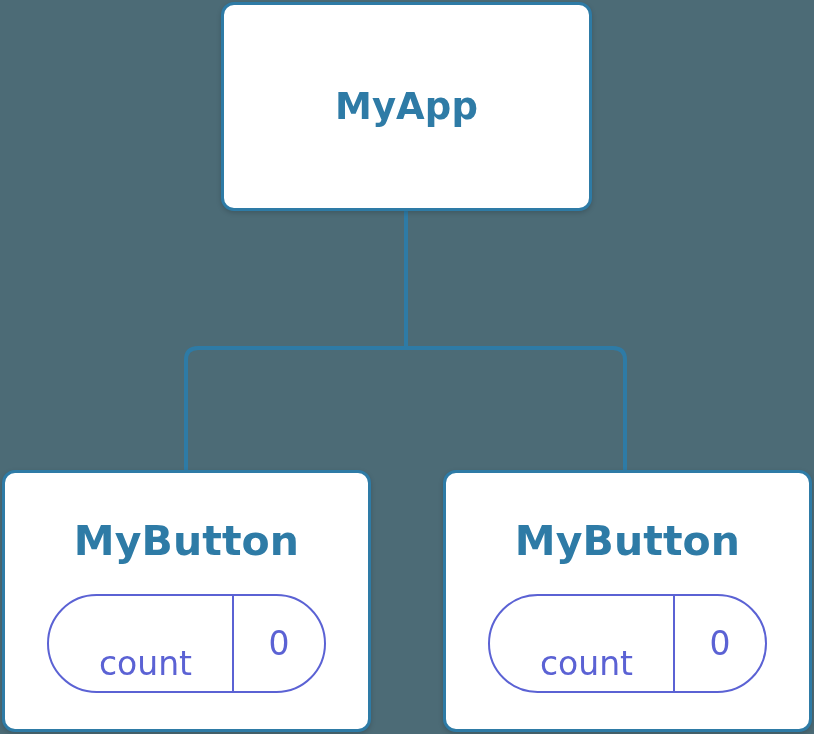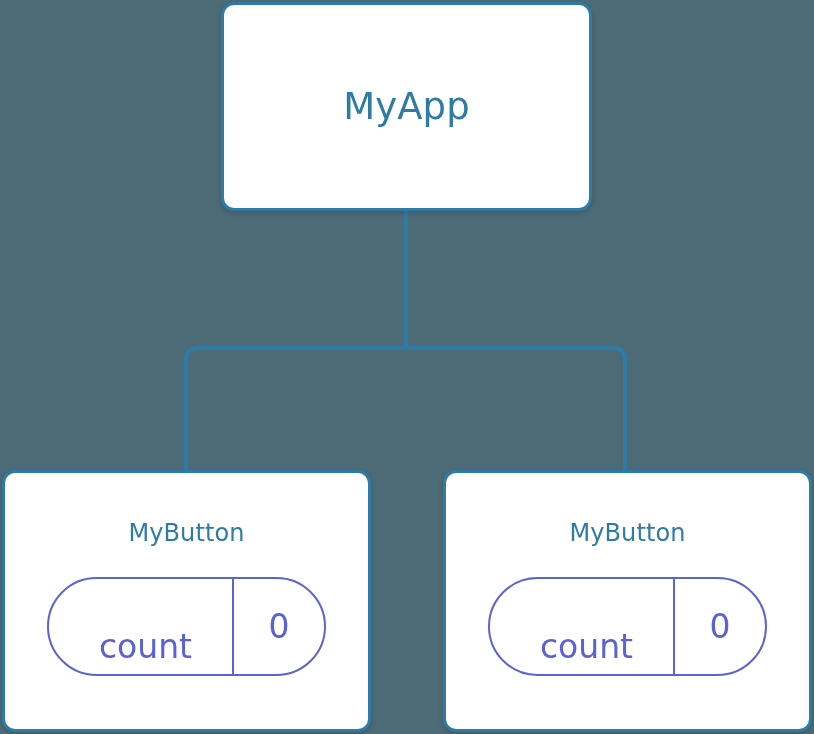--- a/index.html
+++ b/index.html
@@ -62,28 +62,28 @@
     height: 262px;
     justify-content: flex-start;
   }
 
   .node-child-left  { left: 2px; }
   .node-child-right { left: 443px; }
 
   .node-title {
     color: #2e7ba6;
     font-size: 37px;
-    font-weight: 400;
+    font-weight: 700;
     letter-spacing: 0.1px;
     line-height: 1;
     white-space: nowrap;
   }
 
   .node-child .node-title {
-    font-size: 24px;
+    font-size: 41px;
     margin-top: 48px;
   }
 
   
   .state-pill {
     margin-top: 32px;
     box-sizing: border-box;
     height: 99px;
     border: 2.5px solid #5b62d4;
     border-radius: 999px;

